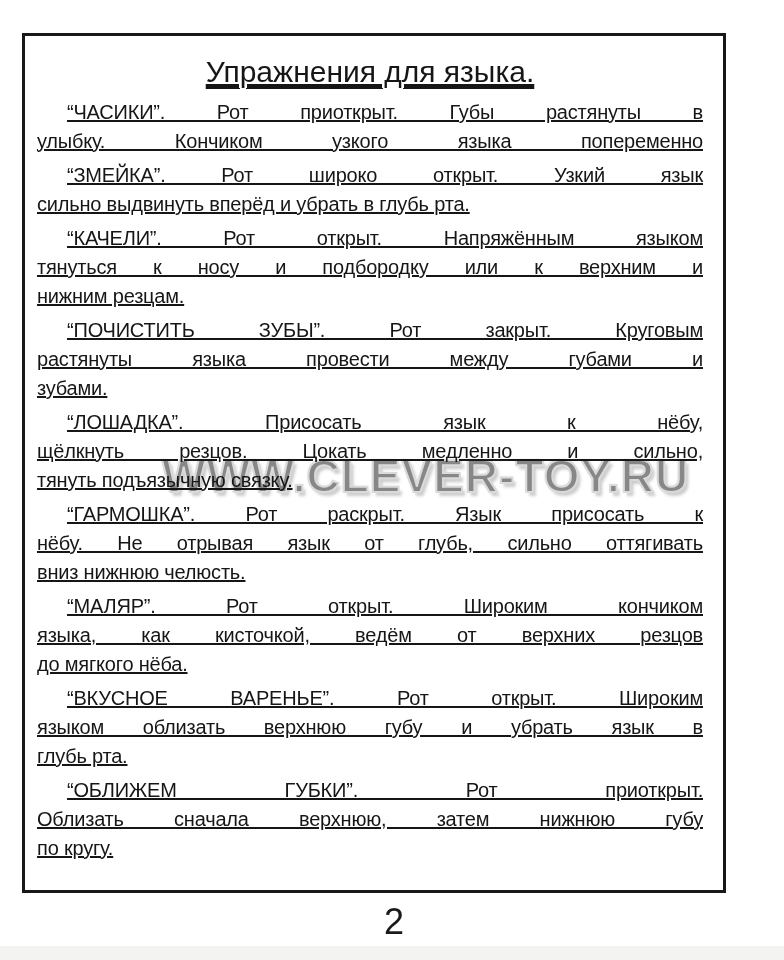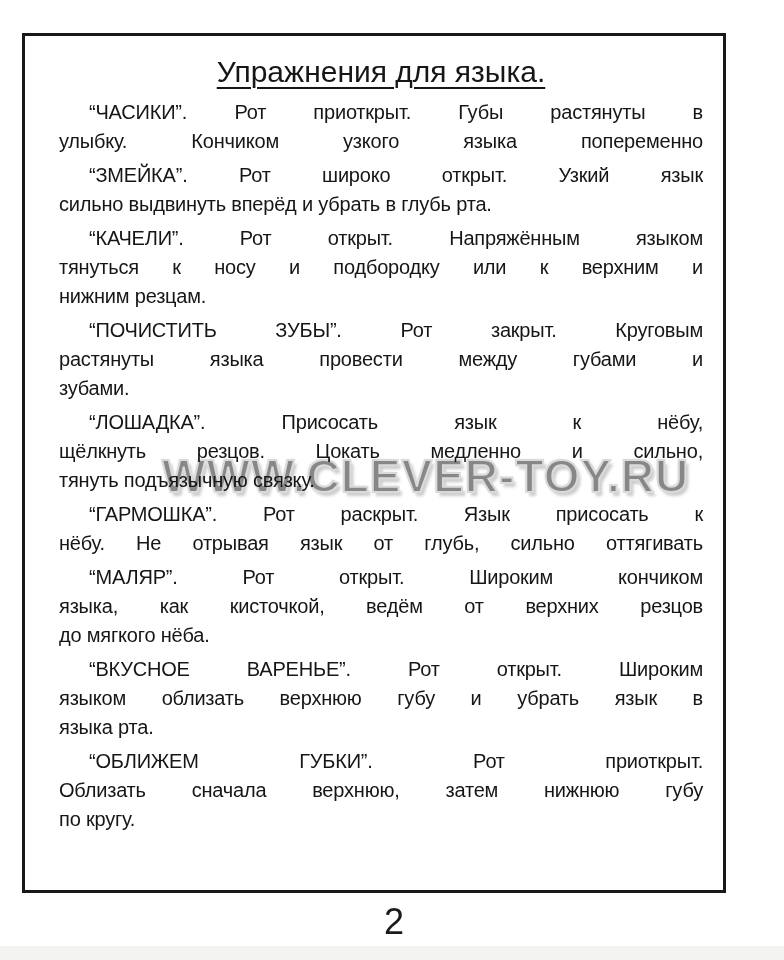--- a/index.html
+++ b/index.html
@@ -39,23 +39,24 @@
     white-space: nowrap;
   }
   .content-box {
     position: absolute;
     left: 22px;
     top: 33px;
     width: 704px;
     height: 860px;
     border: 3px solid #181818;
     box-sizing: border-box;
-    padding: 12px 20px 0 34px;
+    padding: 12px 20px 0 12px;
     z-index: 2;
     background: transparent;
+    text-decoration: underline;
   }
   .doc-title {
     font-size: 30px;
     line-height: 34px;
     text-align: center;
     margin: 7px 0 9px 0;
   }
   .doc-title span {
     text-decoration: underline;
     text-decoration-thickness: 2px;
@@ -123,30 +124,31 @@
           <div class="line last">зубами.</div>
         </div>
         <div class="para">
           <div class="line first">“ЛОШАДКА”. Присосать язык к нёбу,</div>
           <div class="line">щёлкнуть резцов. Цокать медленно и сильно,</div>
           <div class="line last">тянуть подъязычную связку.</div>
         </div>
         <div class="para">
           <div class="line first">“ГАРМОШКА”. Рот раскрыт. Язык присосать к</div>
           <div class="line">нёбу. Не отрывая язык от глубь, сильно оттягивать</div>
+          <div class="line last">вниз нижнюю челюсть.</div>
         </div>
         <div class="para">
           <div class="line first">“МАЛЯР”. Рот открыт. Широким кончиком</div>
           <div class="line">языка, как кисточкой, ведём от верхних резцов</div>
           <div class="line last">до мягкого нёба.</div>
         </div>
         <div class="para">
           <div class="line first">“ВКУСНОЕ ВАРЕНЬЕ”. Рот открыт. Широким</div>
           <div class="line">языком облизать верхнюю губу и убрать язык в</div>
-          <div class="line last">языка рта.</div>
+          <div class="line last">глубь рта.</div>
         </div>
         <div class="para">
           <div class="line first">“ОБЛИЖЕМ ГУБКИ”. Рот приоткрыт.</div>
           <div class="line">Облизать сначала верхнюю, затем нижнюю губу</div>
           <div class="line last">по кругу.</div>
         </div>
       </div>
   </div>
 
   <div class="page-number">2</div>

